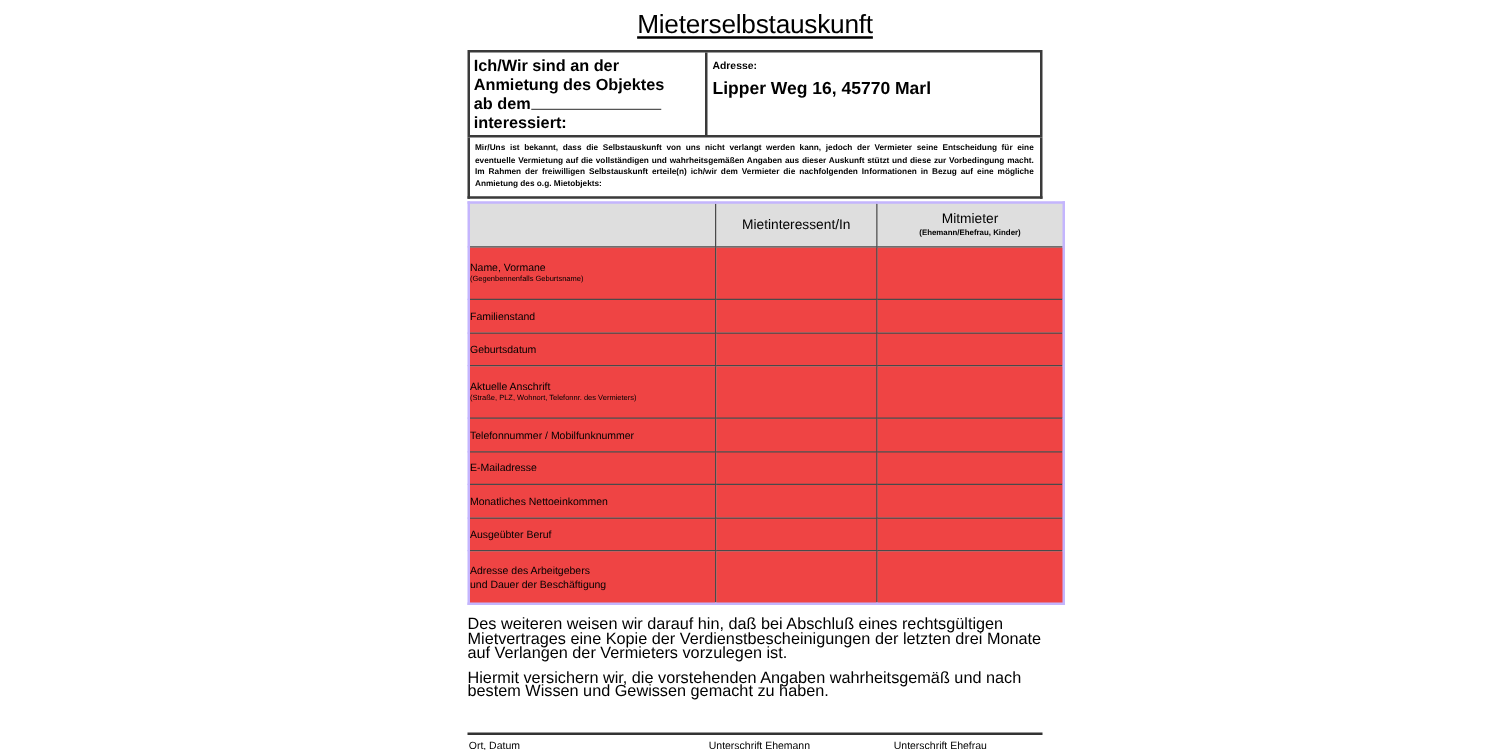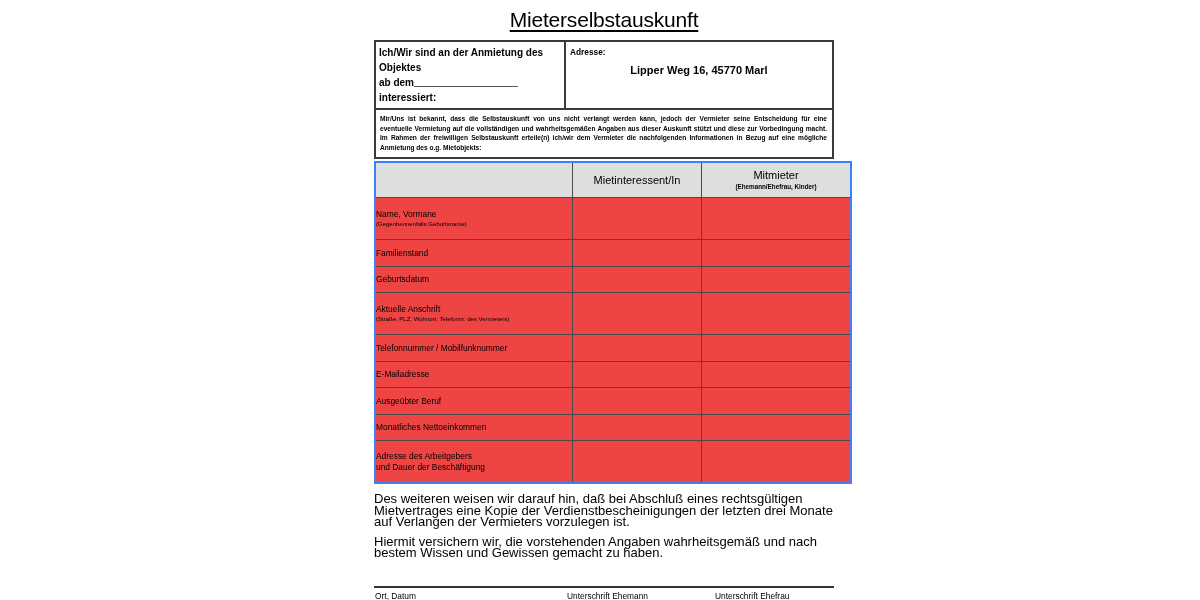--- a/index.html
+++ b/index.html
@@ -38,44 +38,44 @@
     border: 2px solid #3a3a3a;
     display: flex;
     width: 460px;
     box-sizing: border-box;
   }
   .topbox .left {
     width: 190px;
     box-sizing: border-box;
     border-right: 2px solid #3a3a3a;
     padding: 3px 3px 3px 3px;
-    font-size: 10px;
+    font-size: 13px;
     line-height: 15px;
     font-weight: 600;
   }
   .topbox .right {
     flex: 1;
     padding: 3px 4px;
     font-size: 8.3px;
     line-height: 14px;
     font-weight: 600;
     box-sizing: border-box;
   }
   .fill-line {
     display: inline-block;
     border-bottom: 1px solid #555;
     width: 104px;
     height: 9px;
     vertical-align: -1px;
   }
   .addr-val {
     display: block;
-    text-align: center;
+    text-align: left;
     margin-top: 4px;
-    font-size: 11px;
+    font-size: 14px;
     font-weight: 700;
   }
 
   
   .noticebox {
     border: 2px solid #3a3a3a;
     border-top: none;
     width: 460px;
     box-sizing: border-box;
     padding: 4px 5px 5px 4px;
@@ -83,21 +83,21 @@
     line-height: 9.6px;
     font-weight: 600;
     text-align: justify;
   }
 
   
   table.main {
     border-collapse: collapse;
     width: 460px;
     table-layout: fixed;
-    border: 2px solid #3b82f6;
+    border: 2px solid #c4b5fd;
     margin-top: 2px;
   }
   table.main td, table.main th {
     border: 1px solid #4a4a4a;
     padding: 0;
     vertical-align: middle;
     background: #ef4444;
   }
   table.main thead th {
     background: #dedede;
@@ -245,28 +245,28 @@
           </tr>
           <tr class="r-short">
             <td class="label">
               <span class="lab-main">E-Mailadresse</span>
             </td>
             <td class="entry"></td>
             <td class="entry"></td>
           </tr>
           <tr class="r-short">
             <td class="label">
+              <span class="lab-main">Monatliches Nettoeinkommen</span>
+            </td>
+            <td class="entry"></td>
+            <td class="entry"></td>
+          </tr>
+          <tr class="r-short">
+            <td class="label">
               <span class="lab-main">Ausgeübter Beruf</span>
-            </td>
-            <td class="entry"></td>
-            <td class="entry"></td>
-          </tr>
-          <tr class="r-short">
-            <td class="label">
-              <span class="lab-main">Monatliches Nettoeinkommen</span>
             </td>
             <td class="entry"></td>
             <td class="entry"></td>
           </tr>
           <tr class="r-tall">
             <td class="label">
               <span class="lab-main" style="white-space: pre-line;">Adresse des Arbeitgebers
 und Dauer der Beschäftigung</span>
             </td>
             <td class="entry"></td>

